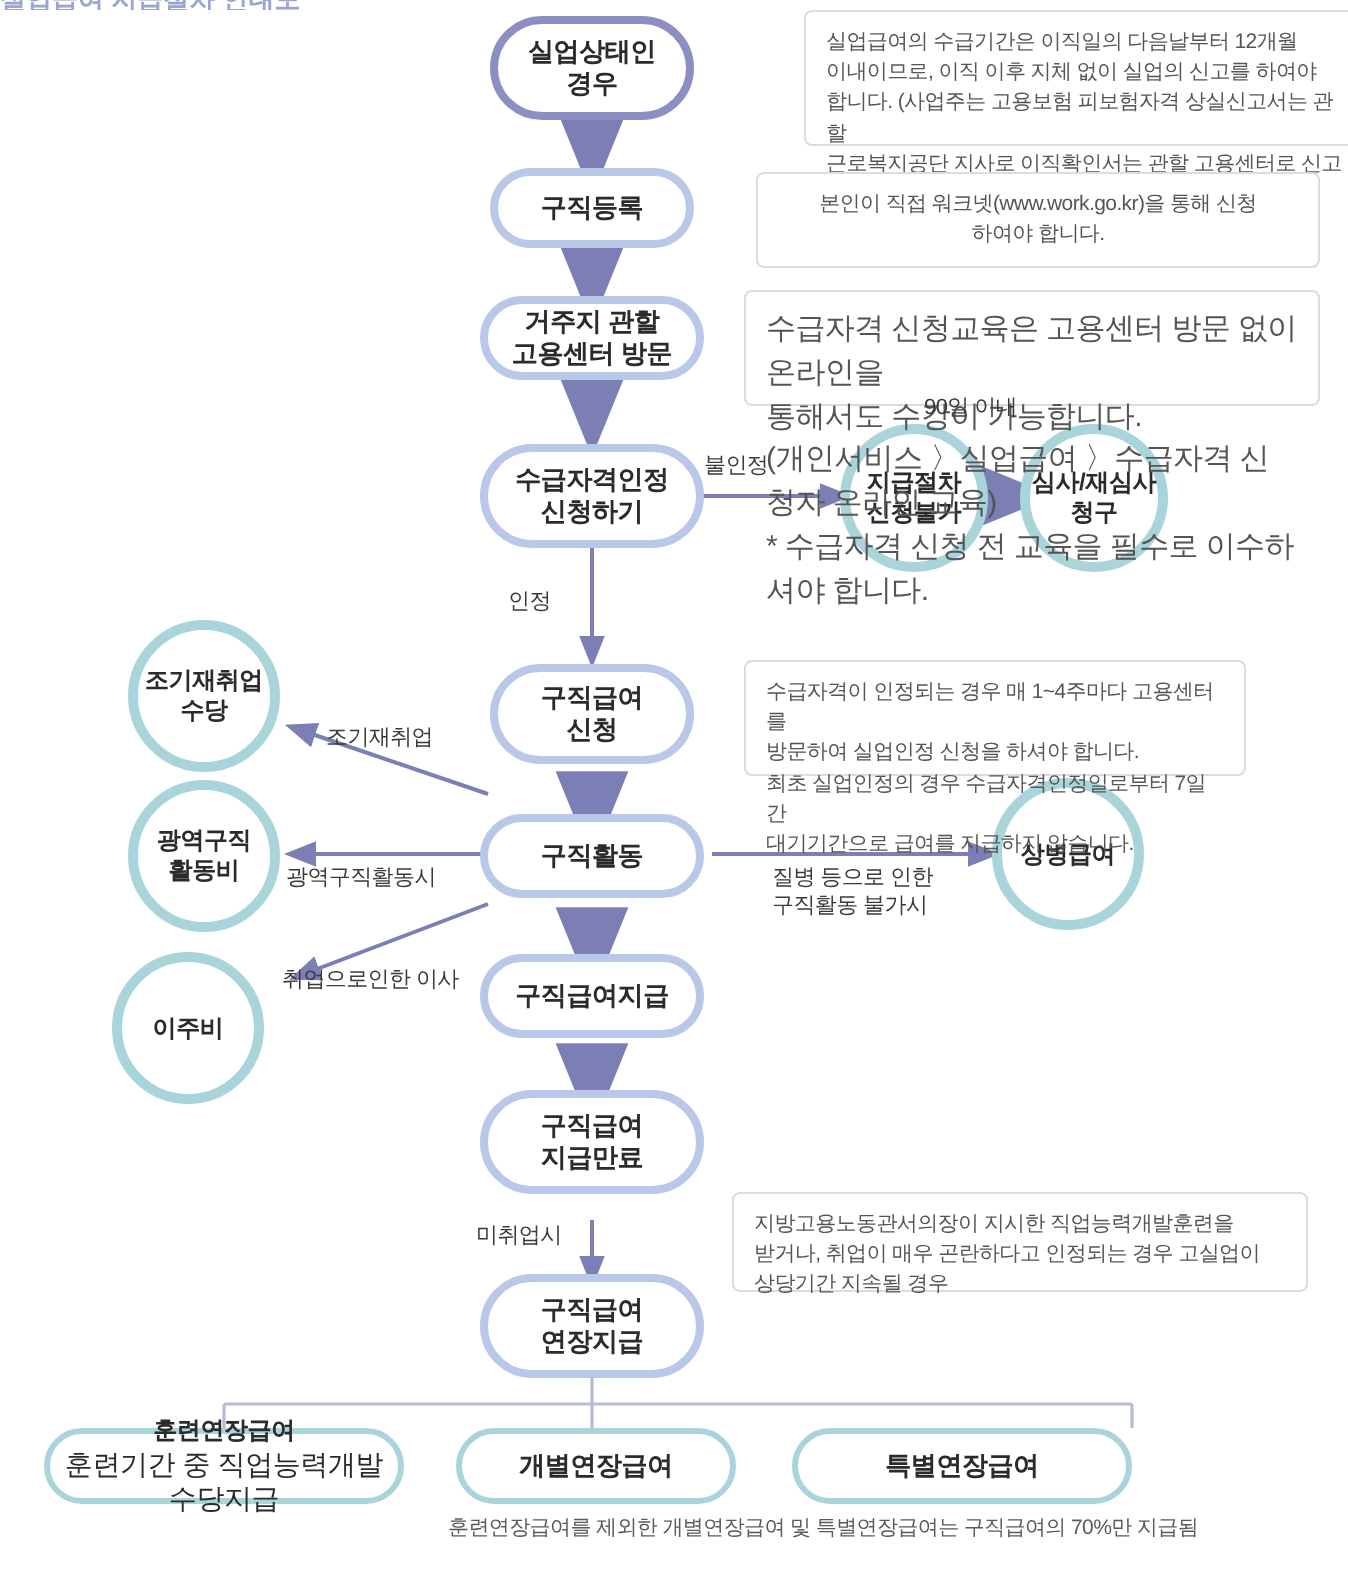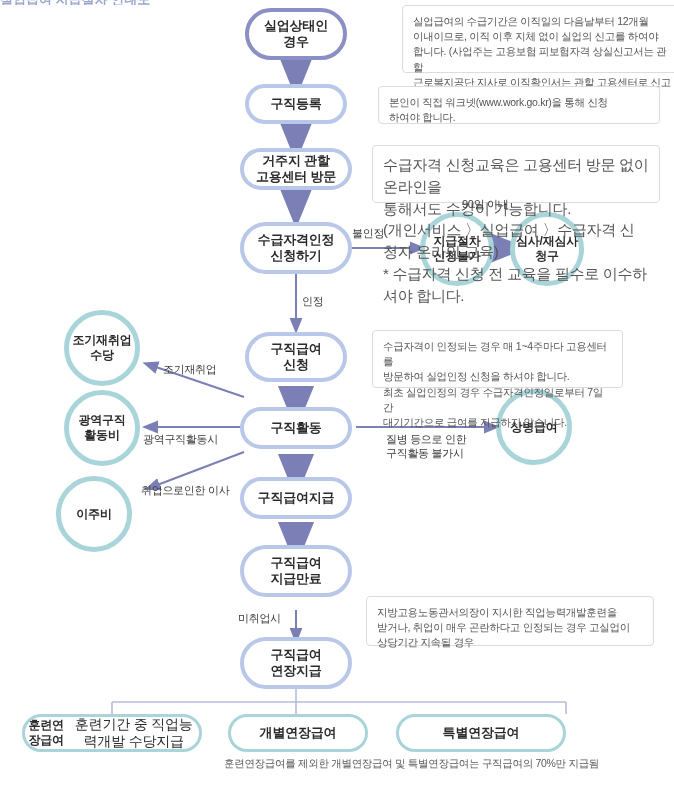--- a/index.html
+++ b/index.html
@@ -233,61 +233,61 @@
   <div class="circ" style="left:420px; top:212px; width:74px; height:74px; font-size:12px;">
     <span class="lbl">지급절차
 신청불가</span>
   </div>
 
   <div class="circ" style="left:510px; top:212px; width:74px; height:74px; font-size:12px;">
     <span class="lbl">심사/재심사
 청구</span>
   </div>
 
-  <div class="pill teal" style="left:22px; top:714px; width:180px; height:38px; font-size:12px; gap:1px;">
+  <div class="pill teal" style="left:22px; top:714px; width:180px; height:38px; flex-direction:column; font-size:12px; gap:1px;">
     <span class="lbl">훈련연장급여</span>
     <span class="lbl" style="font-size:14px; font-weight:normal;">훈련기간 중 직업능력개발 수당지급</span>
   </div>
 
   <div class="pill teal" style="left:228px; top:714px; width:140px; height:38px; font-size:13px;">
     <span class="lbl">개별연장급여</span>
   </div>
 
   <div class="pill teal" style="left:396px; top:714px; width:170px; height:38px; font-size:13px;">
     <span class="lbl">특별연장급여</span>
   </div>
 
   <div class="note" style="left:378px; top:5px; width:282px; height:68px; font-size:10.5px;margin-left:24px;">실업급여의 수급기간은 이직일의 다음날부터 12개월
 이내이므로, 이직 이후 지체 없이 실업의 신고를 하여야
 합니다. (사업주는 고용보험 피보험자격 상실신고서는 관할
 근로복지공단 지사로 이직확인서는 관할 고용센터로 신고해
 주셔야 합니다.)</div>
 
-  <div class="note" style="left:378px; top:86px; width:282px; height:38px; font-size:10.5px;">본인이 직접 워크넷(www.work.go.kr)을 통해 신청
+  <div class="note" style="left:378px; top:86px; width:282px; height:48px; font-size:10.5px;text-align:center;">본인이 직접 워크넷(www.work.go.kr)을 통해 신청
 하여야 합니다.</div>
 
   <div class="note" style="left:372px; top:145px; width:288px; height:58px; font-size:15px;">수급자격 신청교육은 고용센터 방문 없이 온라인을
 통해서도 수강이 가능합니다.
 (개인서비스 〉실업급여 〉수급자격 신청자 온라인 교육)
 * 수급자격 신청 전 교육을 필수로 이수하셔야 합니다.</div>
 
   <div class="note" style="left:372px; top:330px; width:251px; height:58px; font-size:10.5px;">수급자격이 인정되는 경우 매 1~4주마다 고용센터를
 방문하여 실업인정 신청을 하셔야 합니다.
 최초 실업인정의 경우 수급자격인정일로부터 7일간
 대기기간으로 급여를 지급하지 않습니다.</div>
 
   <div class="note" style="left:366px; top:596px; width:288px; height:50px; font-size:10.5px;">지방고용노동관서의장이 지시한 직업능력개발훈련을
 받거나, 취업이 매우 곤란하다고 인정되는 경우 고실업이
 상당기간 지속될 경우</div>
 
   <div class="elabel" style="left:352px; top:226px; font-size:11px;">불인정</div>
 
   <div class="elabel" style="left:462px; top:197px; font-size:11px;">90일 이내</div>
 
-  <div class="elabel" style="left:254px; top:294px; font-size:11px;margin-left:48px;">인정</div>
+  <div class="elabel" style="left:254px; top:294px; font-size:11px;">인정</div>
 
   <div class="elabel" style="left:163px; top:362px; font-size:11px;">조기재취업</div>
 
   <div class="elabel" style="left:143px; top:432px; font-size:11px;">광역구직활동시</div>
 
   <div class="elabel" style="left:141px; top:483px; font-size:11px;">취업으로인한 이사</div>
 
   <div class="elabel" style="left:386px; top:432px; font-size:11px;">질병 등으로 인한
 구직활동 불가시</div>
 

